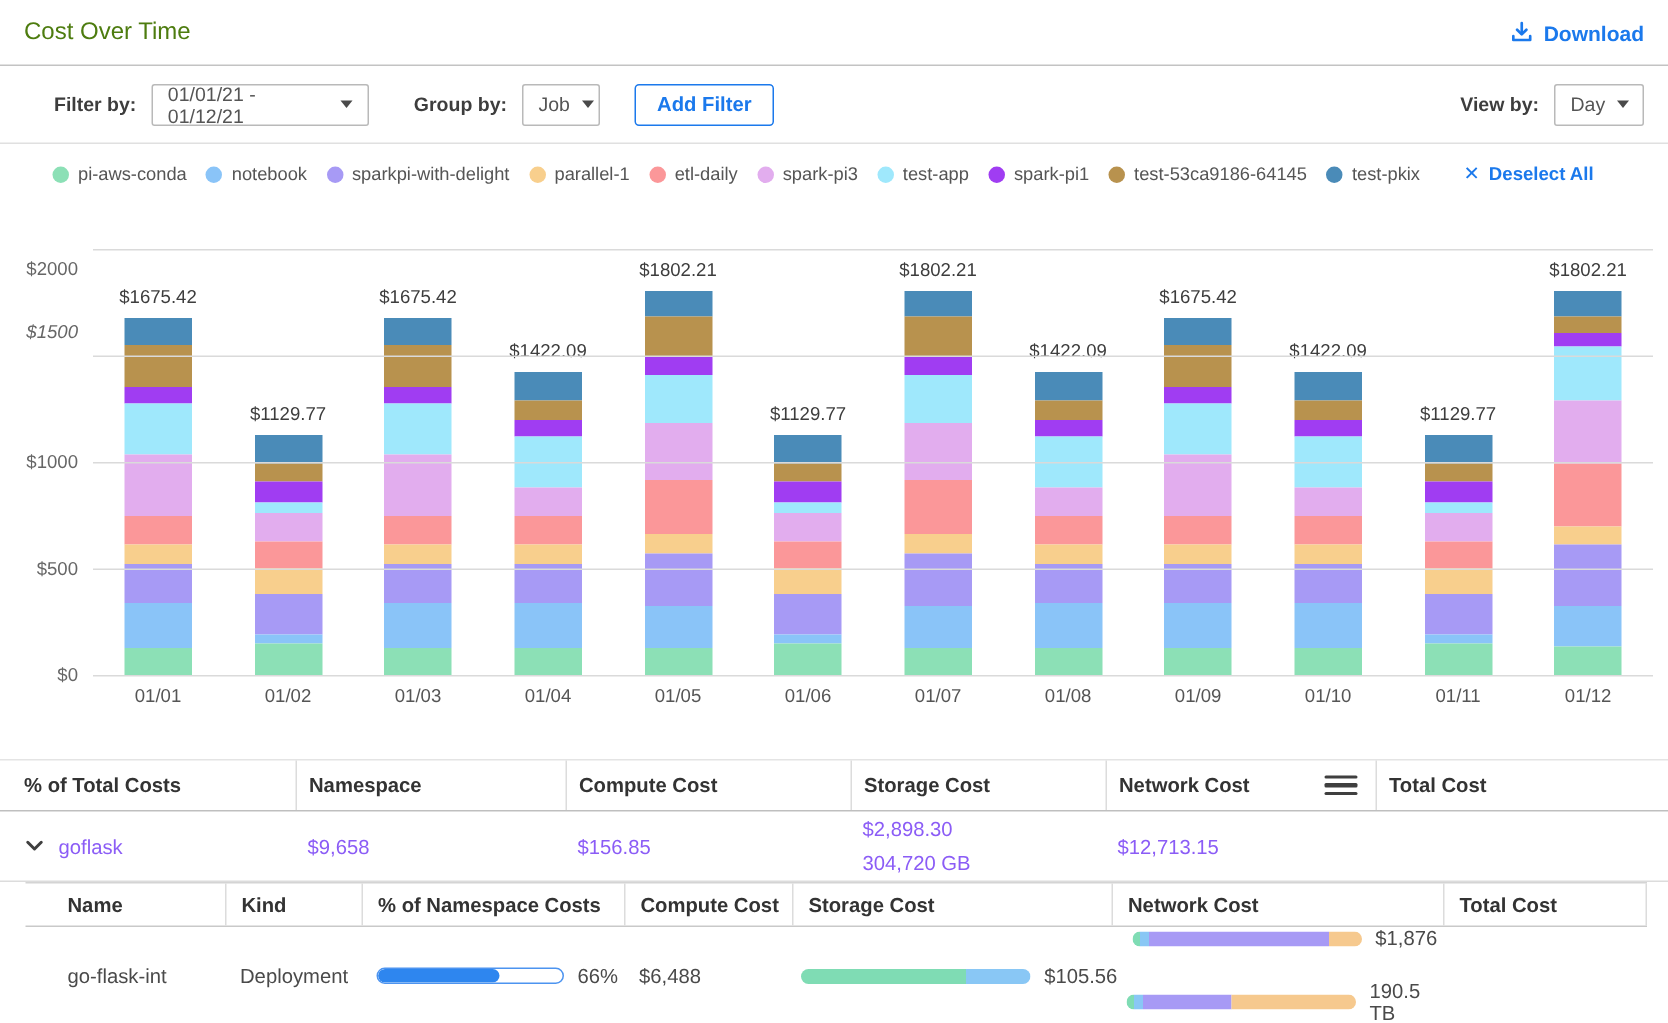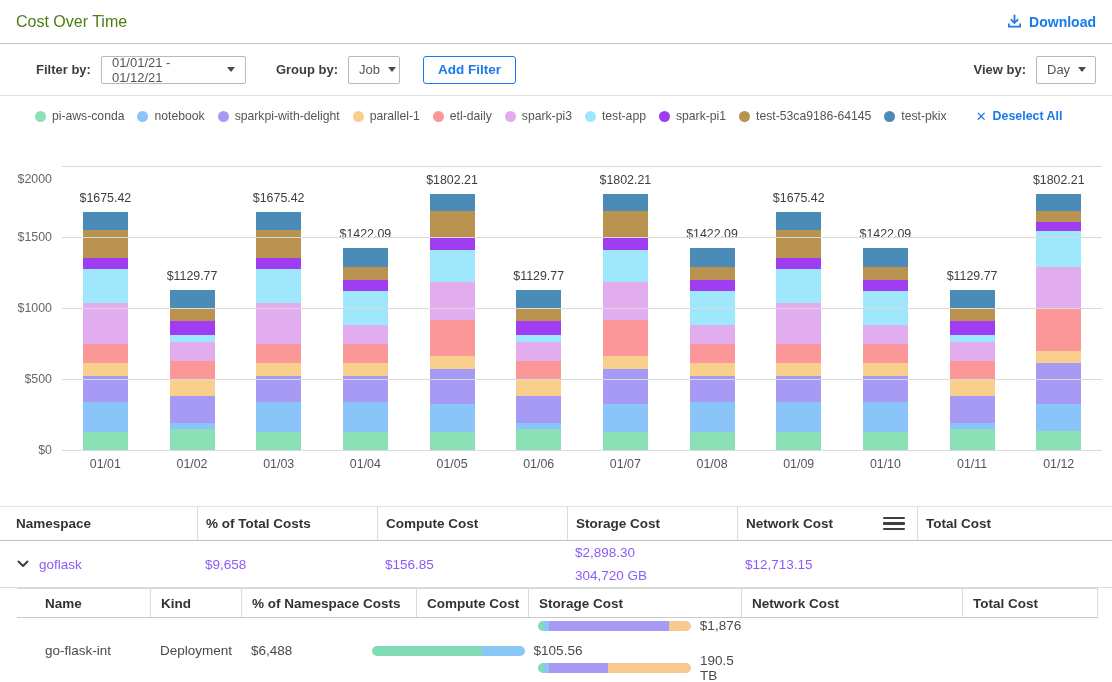--- a/index.html
+++ b/index.html
@@ -372,32 +372,32 @@
       <div class="x-tick">01/11</div>
       <div class="x-tick">01/12</div>
     </div>
 <div class="gridline" style="top: 314px;"></div>
     <div class="y-tick" style="top: 305px;">$0</div>
     <div class="gridline" style="top: 243px;"></div>
     <div class="y-tick" style="top: 234px;">$500</div>
     <div class="gridline" style="top: 172px;"></div>
     <div class="y-tick" style="top: 163px;">$1000</div>
     <div class="gridline" style="top: 101px;"></div>
-    <div class="y-tick" style="top: 92px;">$1500</div>
+    <div class="y-tick" style="top: 76px; font-style: italic;">$1500</div>
     <div class="gridline" style="top: 30px;"></div>
     <div class="y-tick" style="top: 34px;">$2000</div>
   </div>
 
 <div class="ns-table">
   <div class="ns-header">
     <div class="th">
+        <span>% of Total Costs</span>
+      </div>
+    <div class="th">
         <span>Namespace</span>
-      </div>
-    <div class="th">
-        <span>% of Total Costs</span>
       </div>
     <div class="th">
         <span>Compute Cost</span>
       </div>
     <div class="th">
         <span>Storage Cost</span>
       </div>
     <div class="th th-net">
       <span>Network Cost</span>
       <span class="hamburger">
@@ -452,20 +452,26 @@
           <span>Network Cost</span>
         </div>
       <div class="th">
           <span>Total Cost</span>
         </div>
     </div>
 
     <div class="wl-row">
       <div class="td">go-flask-int</div>
       <div class="td">Deployment</div>
+      <div class="td">
+        <span class="pbar">
+            <span class="pfill" id="wl-progress-fill" style="display: block; width: 66%;"></span>
+          </span>
+        <span>66%</span>
+      </div>
       <div class="td">$6,488</div>
       <div class="td mini-cell">
         <div class="mini-line">
           <span class="mini-bar" id="storage-bar">
               <span class="mini-seg" style="width: 72%; background: rgb(127, 220, 180);"></span>
               <span class="mini-seg" style="width: 28%; background: rgb(137, 199, 245);"></span>
             </span>
           <span>$105.56</span>
         </div>
       </div>

